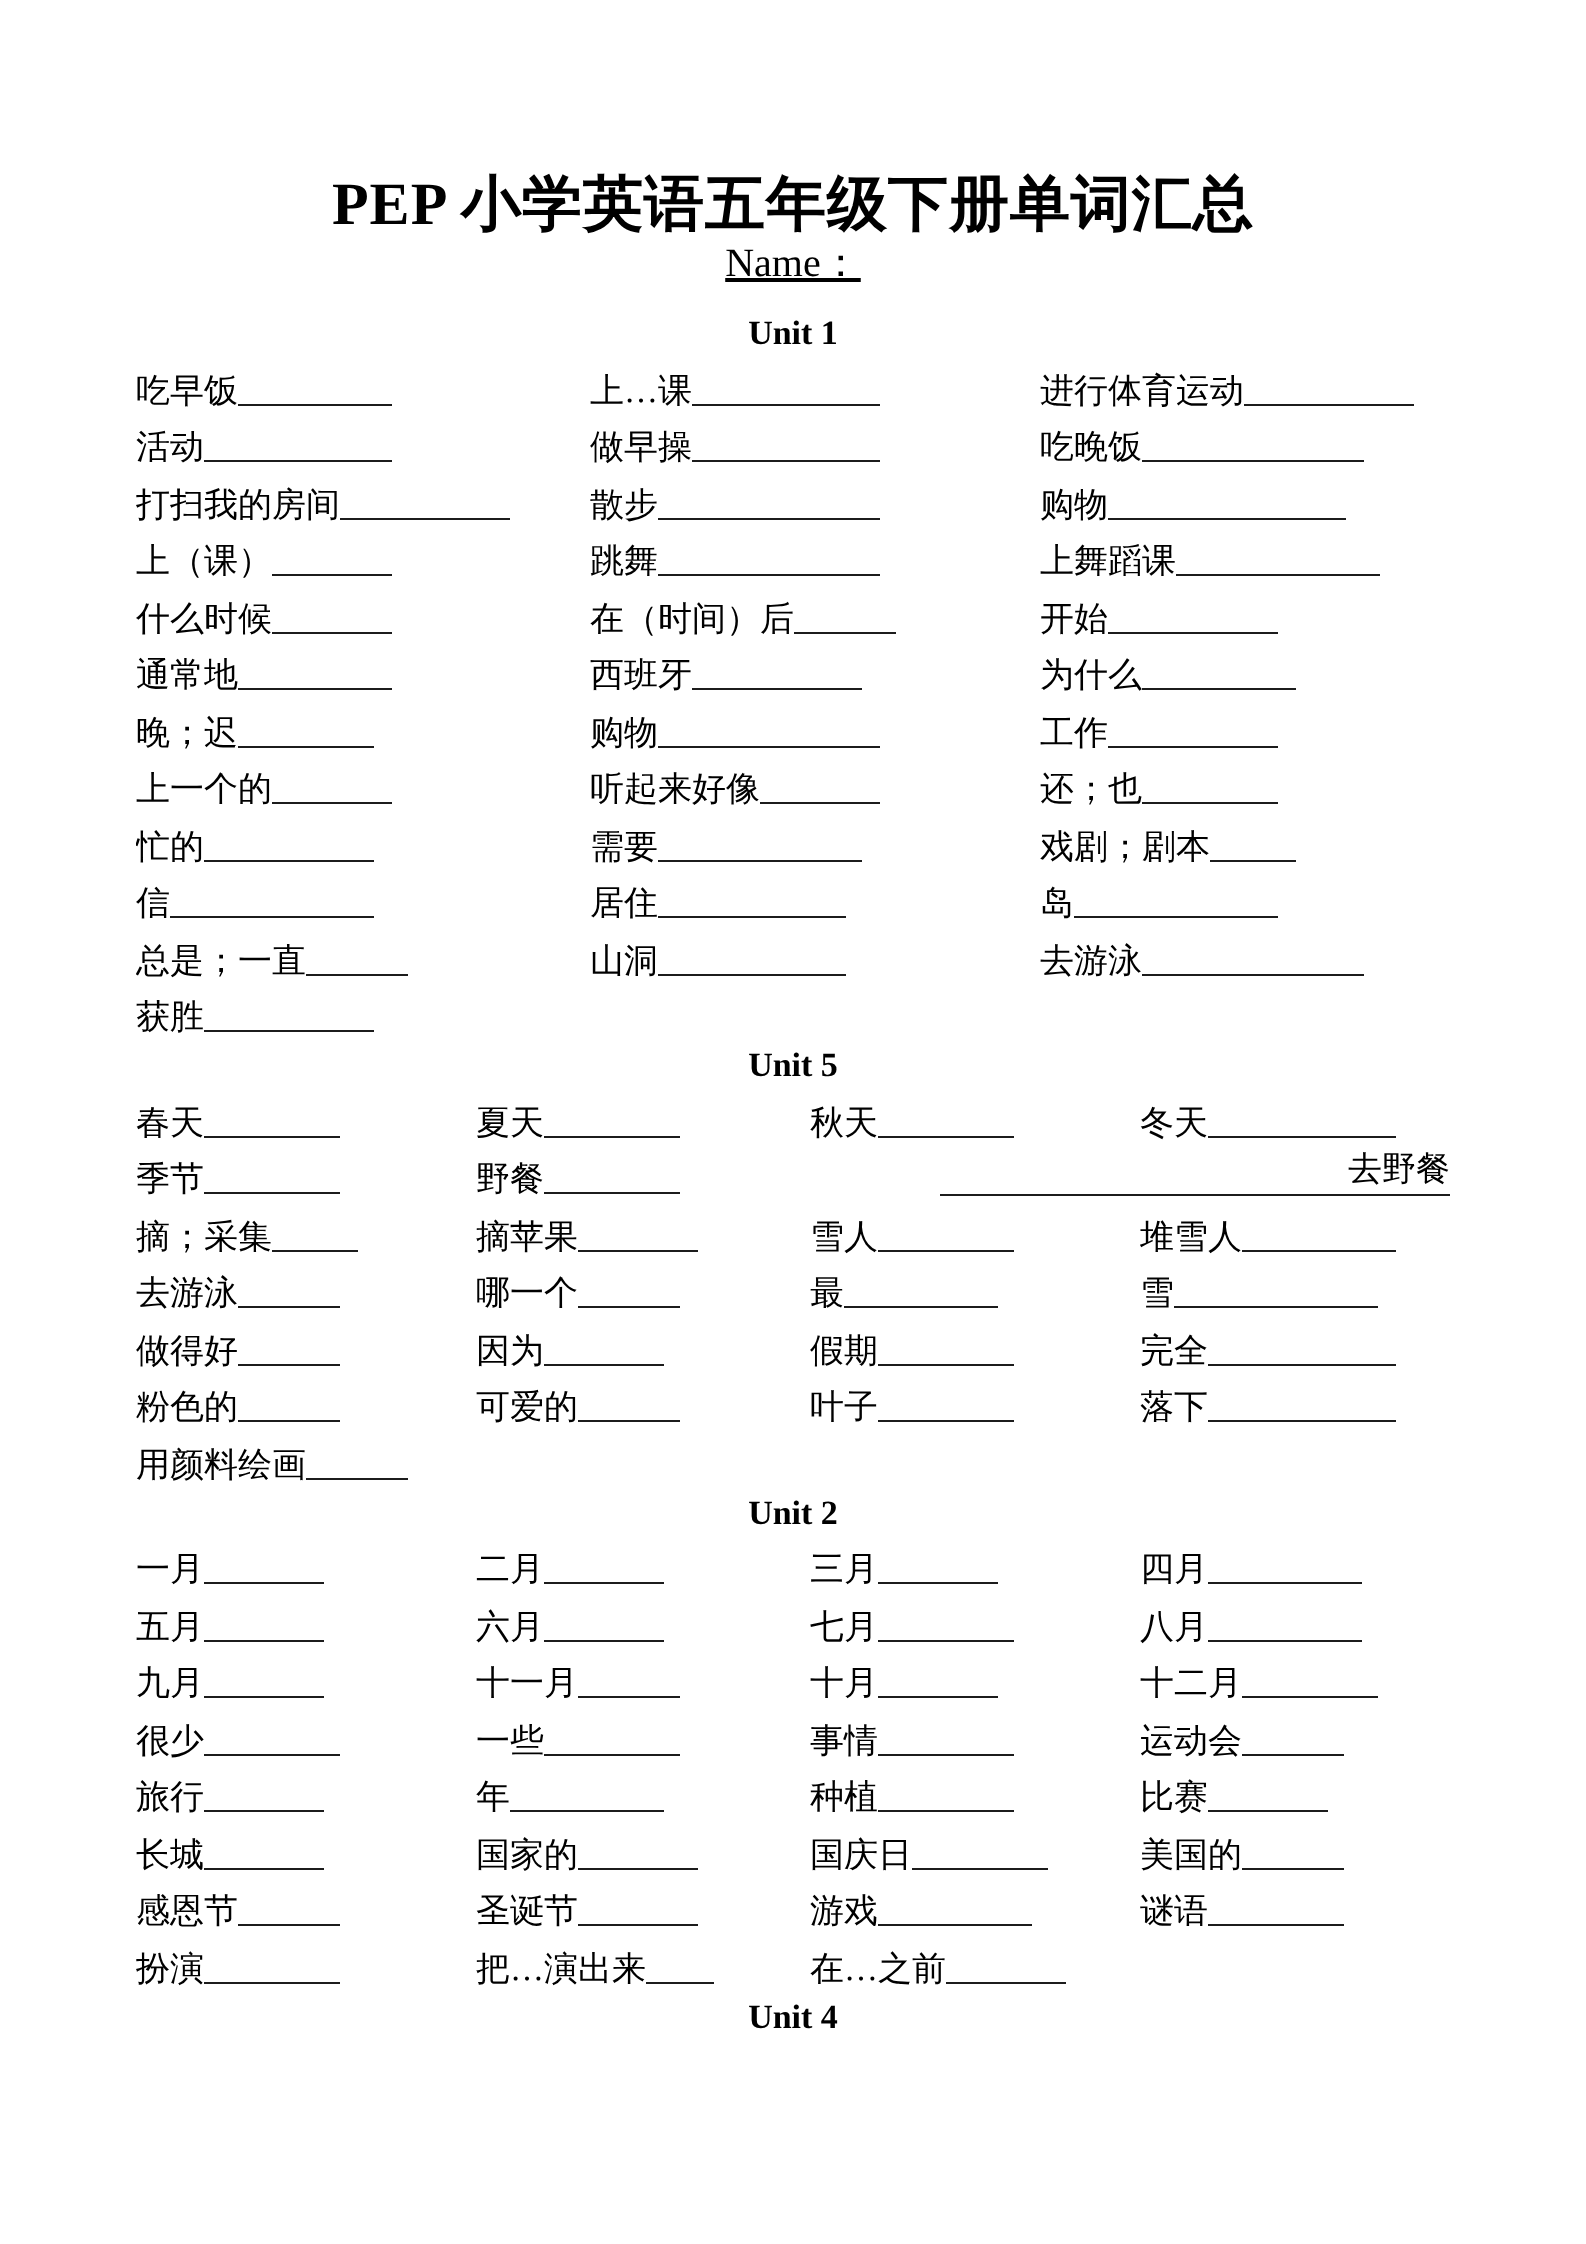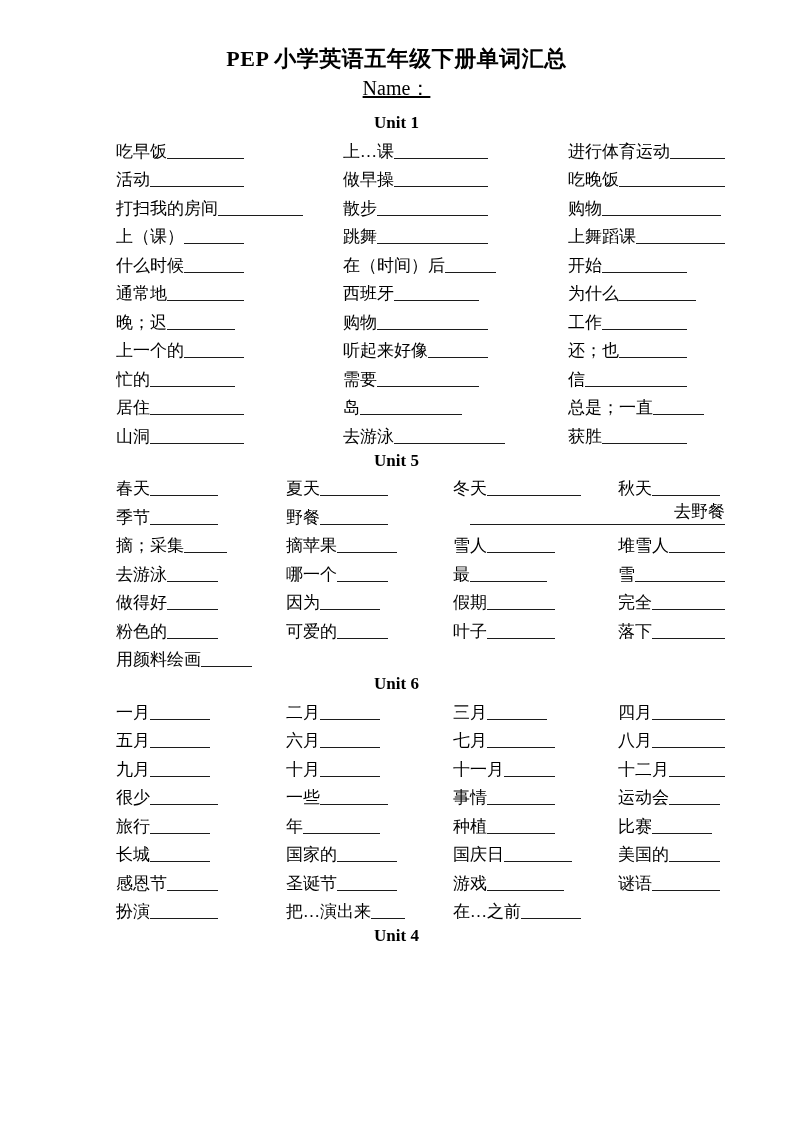--- a/index.html
+++ b/index.html
@@ -4,42 +4,42 @@
 <style>
   html,body{margin:0;padding:0;background:#ffffff;}
   body{
     width:793px;height:1122px;
     font-family:"Liberation Serif","DejaVu Serif",serif;
     color:#000000;
     overflow:hidden;
   }
   .page{position:relative;width:793px;height:1122px;background:#ffffff;}
   .doc-title{
-    padding-top:44px;
+    padding-top:88px;
     text-align:center;
-    font-size:22px;
+    font-size:30px;
     font-weight:bold;
     line-height:30px;
     letter-spacing:0.5px;
   }
   .name-line{
     text-align:center;
     font-size:20px;
     line-height:28px;
     text-decoration:underline;
   }
   .content{margin:0 68px;text-align:center;}
   .unit-heading{
     font-size:17px;
     font-weight:bold;
     padding:3px 0 2px 0;
     line-height:19px;
   }
   .unit:first-child .unit-heading{margin-top:8px;}
-  .word-grid{display:grid;margin-left:48px;}
+  .word-grid{display:grid;}
   .word-grid.cols-3{grid-template-columns:227px 225px 1fr;}
   .word-grid.cols-4{grid-template-columns:170px 167px 165px 1fr;}
   .word-cell{
     display:flex;
     align-items:flex-end;
     height:28.5px;
     overflow:hidden;
   }
   .word-cell.span2{grid-column:span 2;flex-direction:column;}
   .word-label{
@@ -163,20 +163,24 @@
           </div>
           <div class="word-cell">
             <span class="word-label">忙的</span>
             <span class="blank" style="width: 85px;"></span>
           </div>
           <div class="word-cell">
             <span class="word-label">需要</span>
             <span class="blank" style="width: 102px;"></span>
           </div>
           <div class="word-cell">
+            <span class="word-label">戏剧；剧本</span>
+            <span class="blank" style="width: 42.5px;"></span>
+          </div>
+          <div class="word-cell">
             <span class="word-label">信</span>
             <span class="blank" style="width: 102px;"></span>
           </div>
           <div class="word-cell">
             <span class="word-label">居住</span>
             <span class="blank" style="width: 93.5px;"></span>
           </div>
           <div class="word-cell">
             <span class="word-label">岛</span>
             <span class="blank" style="width: 102px;"></span>
@@ -204,26 +208,26 @@
         <div class="word-grid cols-4">
           <div class="word-cell">
             <span class="word-label">春天</span>
             <span class="blank" style="width: 68px;"></span>
           </div>
           <div class="word-cell">
             <span class="word-label">夏天</span>
             <span class="blank" style="width: 68px;"></span>
           </div>
           <div class="word-cell">
+            <span class="word-label">秋天</span>
+            <span class="blank" style="width: 68px;"></span>
+          </div>
+          <div class="word-cell">
             <span class="word-label">冬天</span>
             <span class="blank" style="width: 93.5px;"></span>
-          </div>
-          <div class="word-cell">
-            <span class="word-label">秋天</span>
-            <span class="blank" style="width: 68px;"></span>
           </div>
           <div class="word-cell">
             <span class="word-label">季节</span>
             <span class="blank" style="width: 68px;"></span>
           </div>
           <div class="word-cell">
             <span class="word-label">野餐</span>
             <span class="blank" style="width: 68px;"></span>
           </div>
           <div class="word-cell span2">
@@ -294,21 +298,21 @@
             <span class="word-label">落下</span>
             <span class="blank" style="width: 93.5px;"></span>
           </div>
           <div class="word-cell">
             <span class="word-label">用颜料绘画</span>
             <span class="blank" style="width: 51px;"></span>
           </div>
         </div>
       </section>
       <section class="unit">
-        <div class="unit-heading">Unit 6</div>
+        <div class="unit-heading">Unit 2</div>
         <div class="word-grid cols-4">
           <div class="word-cell">
             <span class="word-label">一月</span>
             <span class="blank" style="width: 59.5px;"></span>
           </div>
           <div class="word-cell">
             <span class="word-label">二月</span>
             <span class="blank" style="width: 59.5px;"></span>
           </div>
           <div class="word-cell">
@@ -333,26 +337,26 @@
           </div>
           <div class="word-cell">
             <span class="word-label">八月</span>
             <span class="blank" style="width: 76.5px;"></span>
           </div>
           <div class="word-cell">
             <span class="word-label">九月</span>
             <span class="blank" style="width: 59.5px;"></span>
           </div>
           <div class="word-cell">
+            <span class="word-label">十一月</span>
+            <span class="blank" style="width: 51px;"></span>
+          </div>
+          <div class="word-cell">
             <span class="word-label">十月</span>
             <span class="blank" style="width: 59.5px;"></span>
-          </div>
-          <div class="word-cell">
-            <span class="word-label">十一月</span>
-            <span class="blank" style="width: 51px;"></span>
           </div>
           <div class="word-cell">
             <span class="word-label">十二月</span>
             <span class="blank" style="width: 68px;"></span>
           </div>
           <div class="word-cell">
             <span class="word-label">很少</span>
             <span class="blank" style="width: 68px;"></span>
           </div>
           <div class="word-cell">

